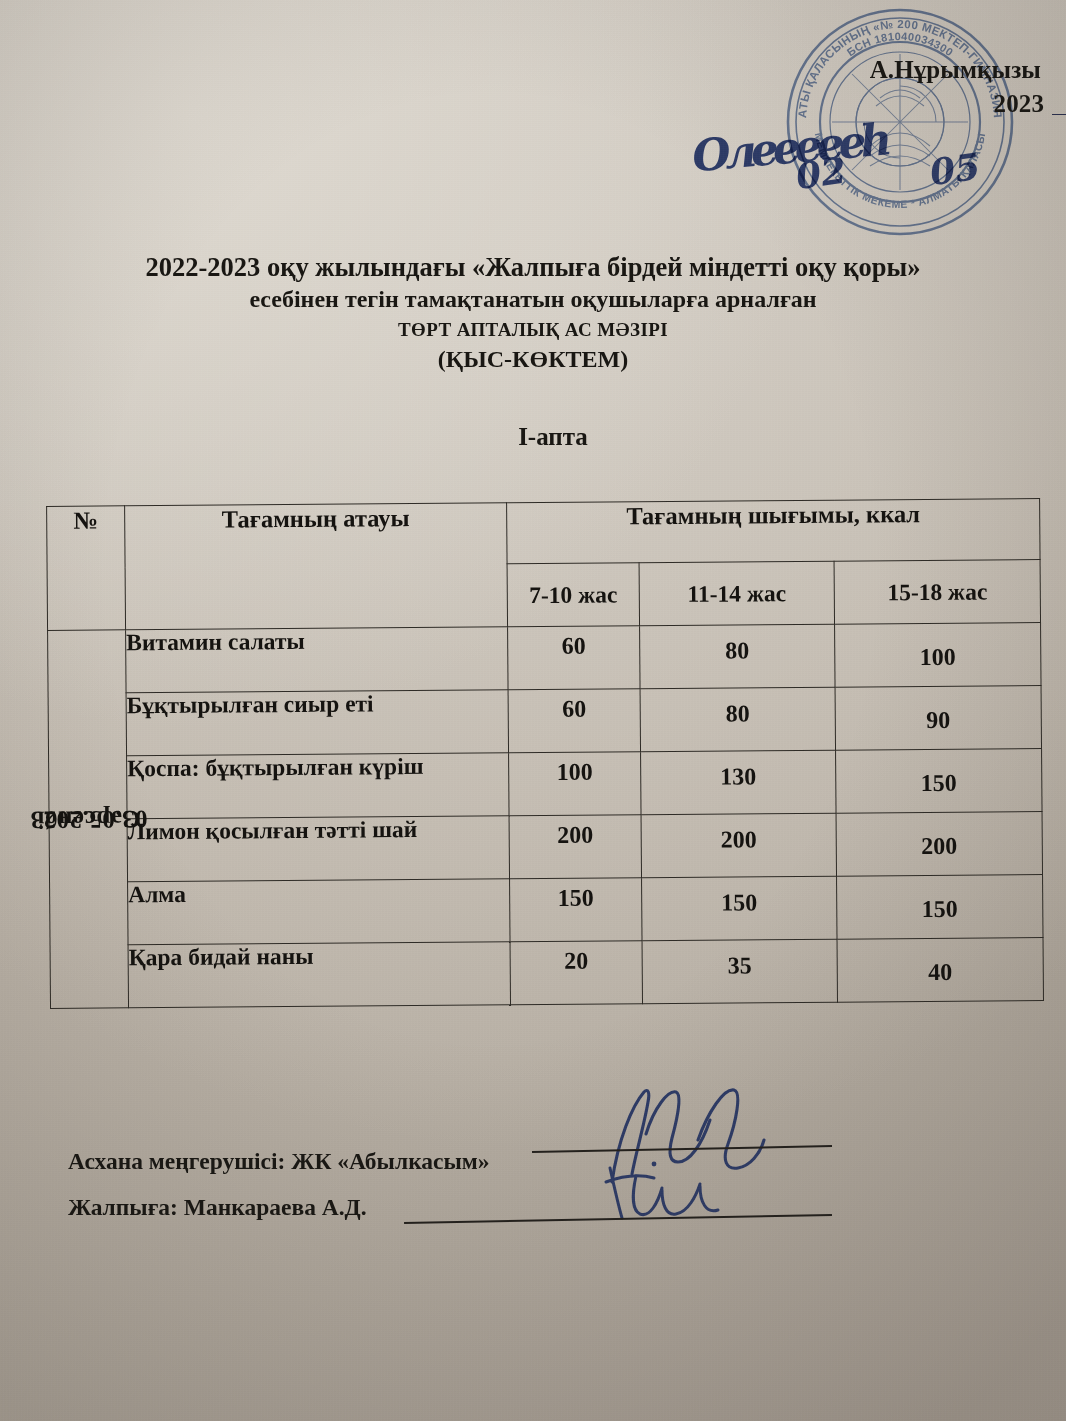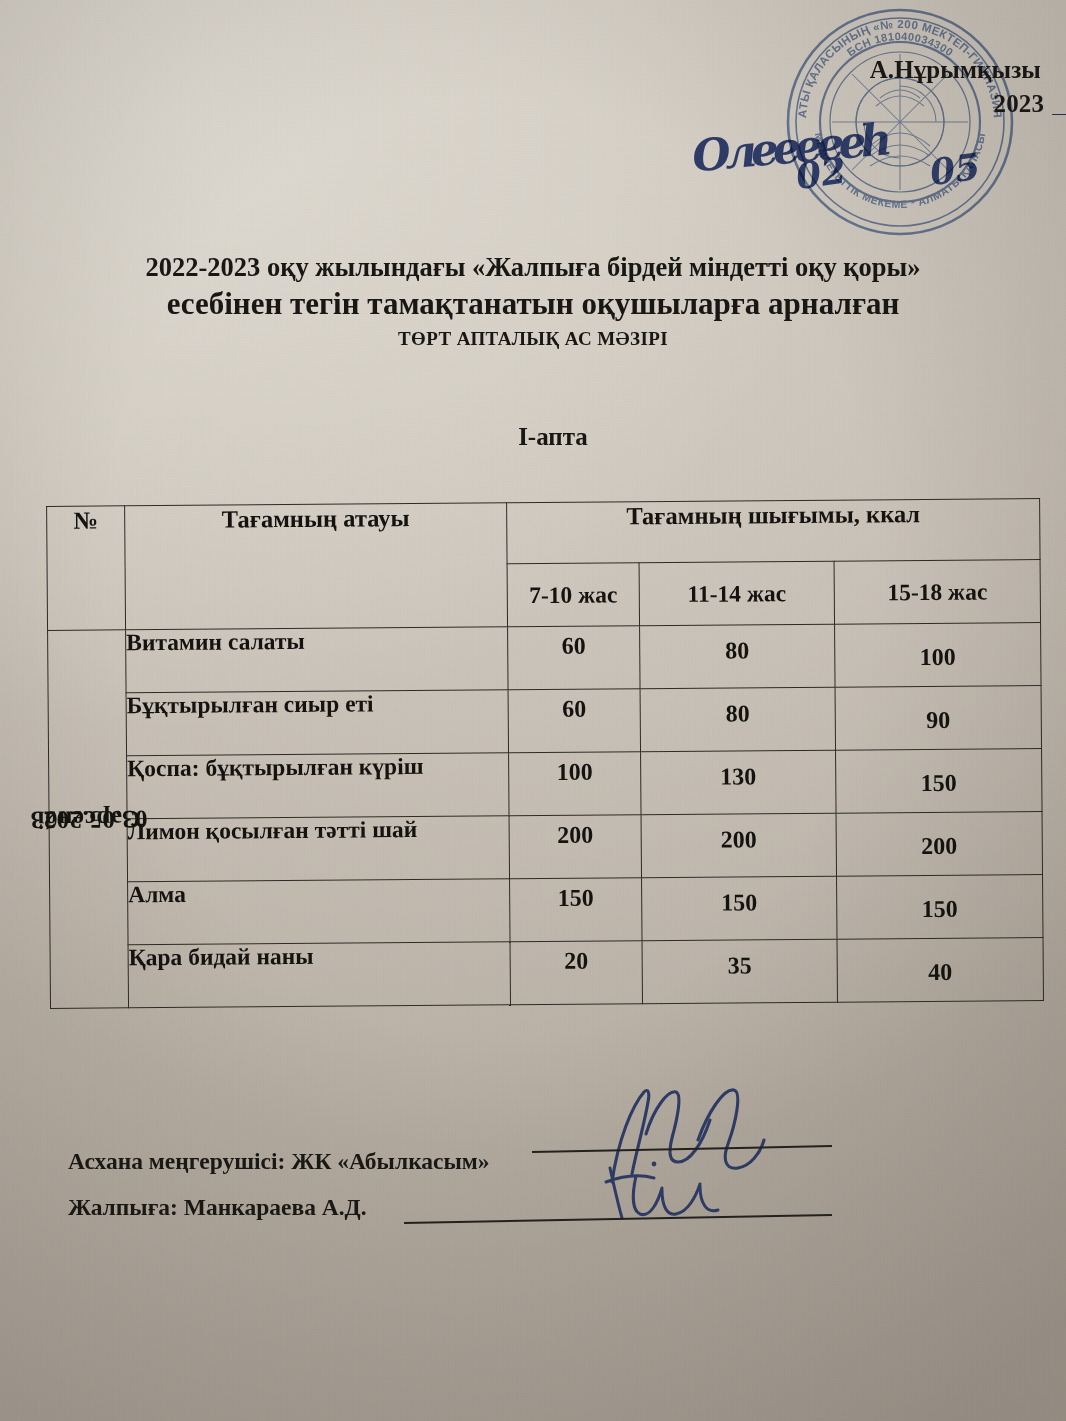--- a/index.html
+++ b/index.html
@@ -90,21 +90,21 @@
     text-align:center; z-index:5;
   }
   .t-line{
     font-weight:bold;
     color:#191713;
     line-height:1.30;
     white-space:nowrap;
     text-align:center;
   }
   .t1{font-size:26.5px;}
-  .t2{font-size:31px;}
+  .t2{font-size:24px;}
   .t3{font-size:19px;letter-spacing:.4px;margin-top:2px;}
   .t4{font-size:24px;margin-top:2px;}
   .week{
     position:absolute; top:423px; left:0; width:1066px;
     text-align:center; font-weight:bold; font-size:25px; color:#191713; z-index:5;padding-left:20px;
   }
 
   
   .tbl-wrap{
     position:absolute; left:48px; top:502px;
@@ -248,20 +248,21 @@
   </div>
 
   <span class="hand sig-top">Олеееееh</span>
   <span class="hand sig-d1">02</span>
   <span class="hand sig-d2">05</span>
 
   <div class="title-block">
     <div class="t-line t1">2022-2023 оқу жылындағы  «Жалпыға бірдей міндетті оқу қоры»</div>
     <div class="t-line t2">есебінен тегін тамақтанатын оқушыларға арналған</div>
     <div class="t-line t3">ТӨРТ АПТАЛЫҚ АС МӘЗІРІ</div>
+    <div class="t-line t4">(ҚЫС-КӨКТЕМ)</div>
   </div>
   <div class="week">I-апта</div>
 
   <div class="tbl-wrap">
     <table class="menu">
       <colgroup>
         <col style="width:78px">
         <col style="width:382px">
         <col style="width:132px">
         <col style="width:195px">

